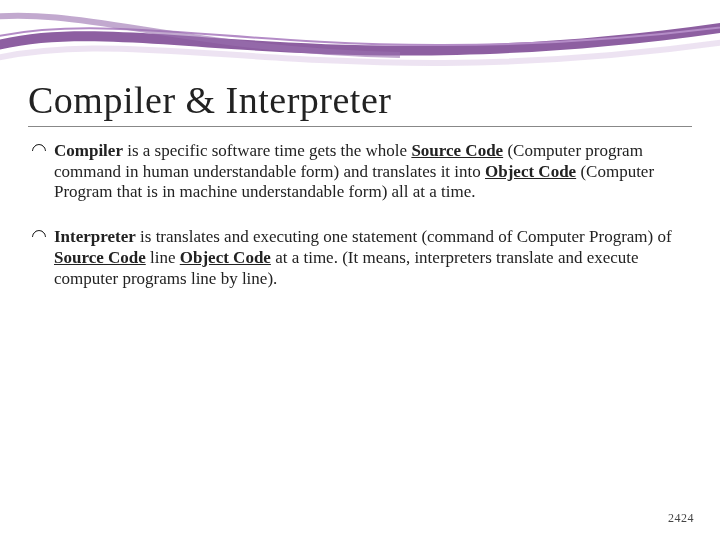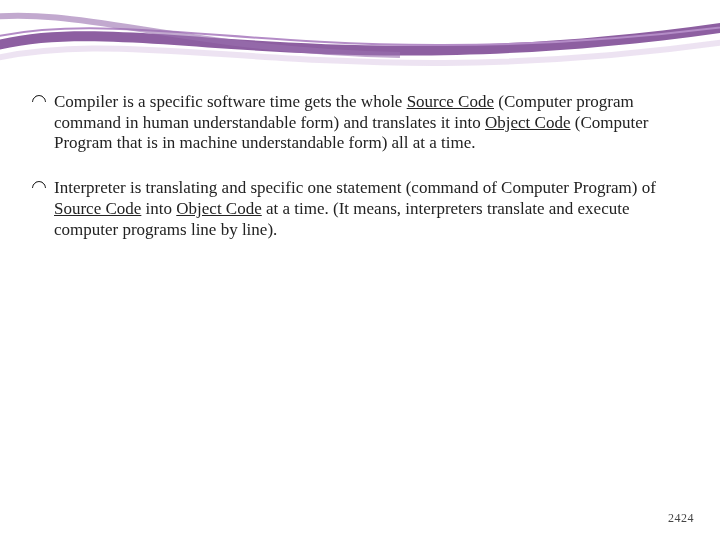--- a/index.html
+++ b/index.html
@@ -61,22 +61,22 @@
     width: 14px;
     height: 14px;
     border: 1.5px solid #222;
     border-right-color: transparent;
     border-bottom-color: transparent;
     border-radius: 50%;
     transform: rotate(45deg);
     box-sizing: border-box;
   }
 
-  .b { font-weight: 400; }
-  .ub { font-weight: 400; text-decoration: underline; text-align: center; }
+  .b { font-weight: 700; }
+  .ub { font-weight: 700; text-decoration: underline; text-align: center; }
 
   .pagenum {
     position: absolute;
     right: 26px;
     bottom: 14px;
     font-size: 12px;
     color: #444;
     letter-spacing: 0.5px;
   }
 </style>
@@ -85,28 +85,29 @@
 
 <svg class="swoosh" viewBox="0 0 720 100" preserveAspectRatio="none">
   <path d="M-20 55 C 120 10, 300 95, 740 30 L740 20 C 300 85, 120 0, -20 45 Z" fill="#8d5fa1"></path>
   <path d="M-20 40 C 140 0, 320 80, 740 25" fill="none" stroke="#b48cc7" stroke-width="2"></path>
   <path d="M-20 62 C 140 18, 330 100, 740 40" fill="none" stroke="#d2b9df" stroke-width="6" opacity="0.4"></path>
   <path d="M-20 18 C 80 5, 180 50, 400 55" fill="none" stroke="#9a6faf" stroke-width="6" opacity="0.6"></path>
 </svg>
 
 <div class="content">
 
+  <h1 class="title">Compiler &amp; Interpreter</h1>
 
   <ul class="body">
 
     <li>
       <span class="b">Compiler</span><span> is a specific software time gets the whole </span><span class="ub">Source Code</span><span> (Computer program command in human understandable form) and translates it into </span><span class="ub">Object Code</span><span> (Computer Program that is in machine understandable form) all at a time.</span>
     </li>
 
     <li>
-      <span class="b">Interpreter</span><span> is translating and specific one statement (command of Computer Program) of </span><span class="ub">Source Code</span><span> into </span><span class="ub">Object Code</span><span> at a time. (It means, interpreters translate and execute computer programs line by line).</span>
+      <span class="b">Interpreter</span><span> is translates and executing one statement (command of Computer Program) of </span><span class="ub">Source Code</span><span> line </span><span class="ub">Object Code</span><span> at a time. (It means, interpreters translate and execute computer programs line by line).</span>
     </li>
 
   </ul>
 
 </div>
 
 <div class="pagenum">2424</div>
 
 </body></html>

